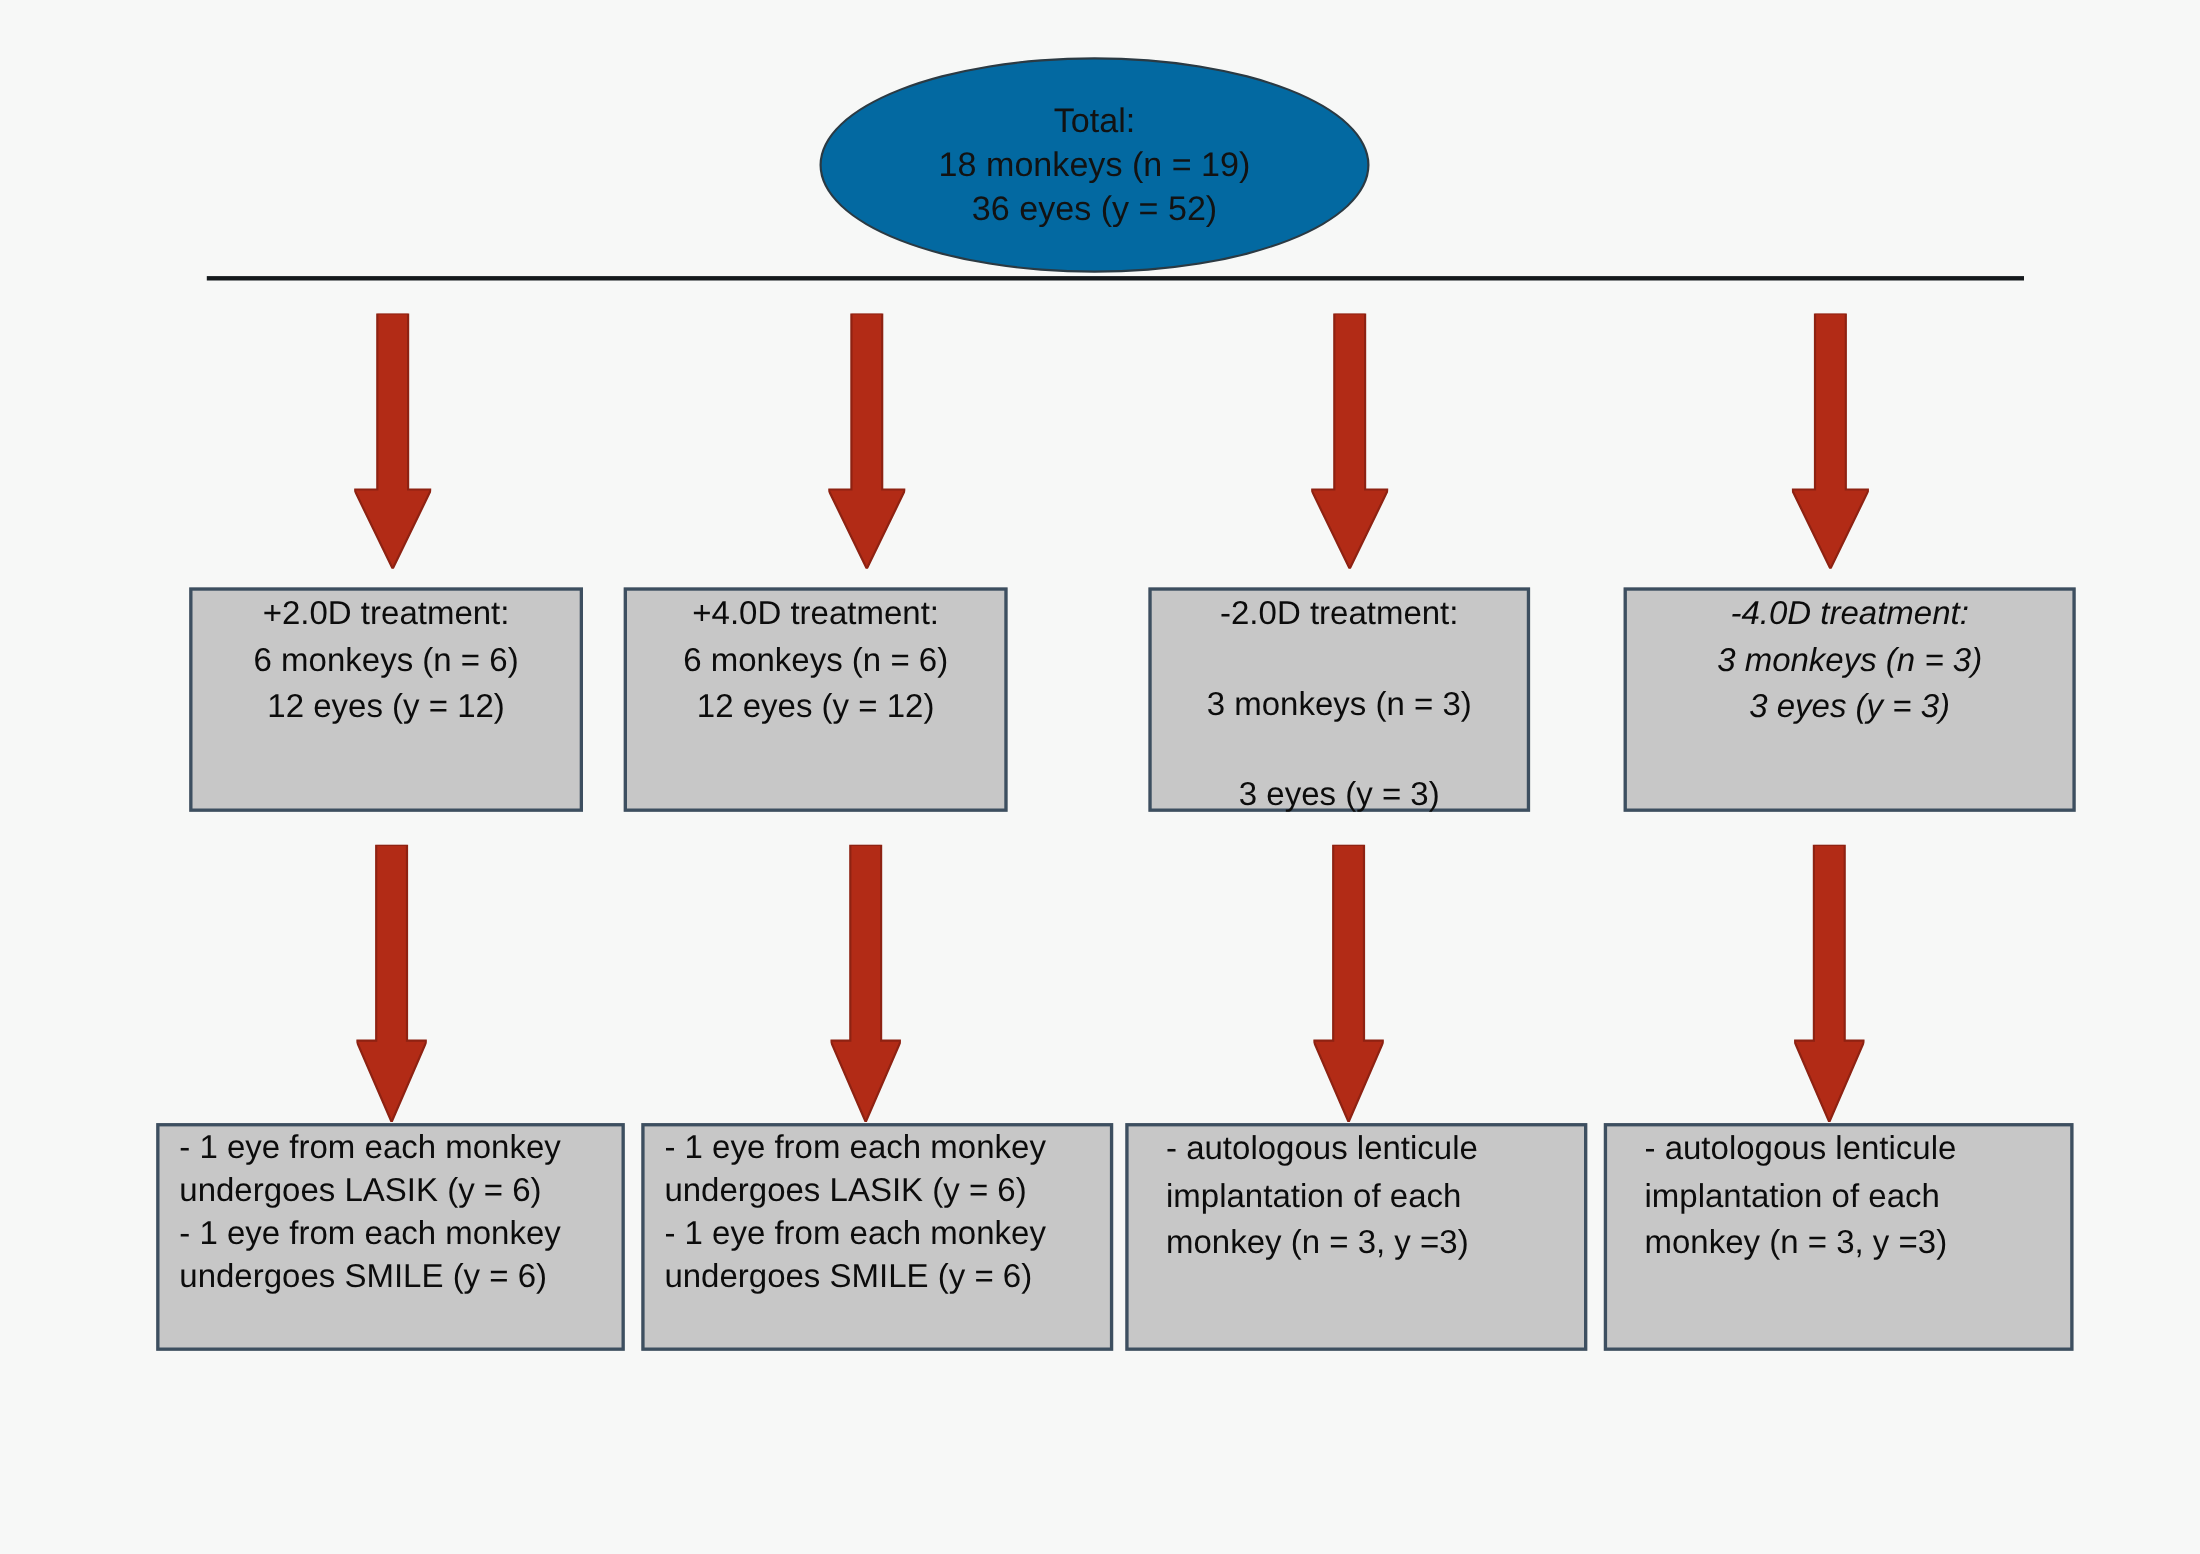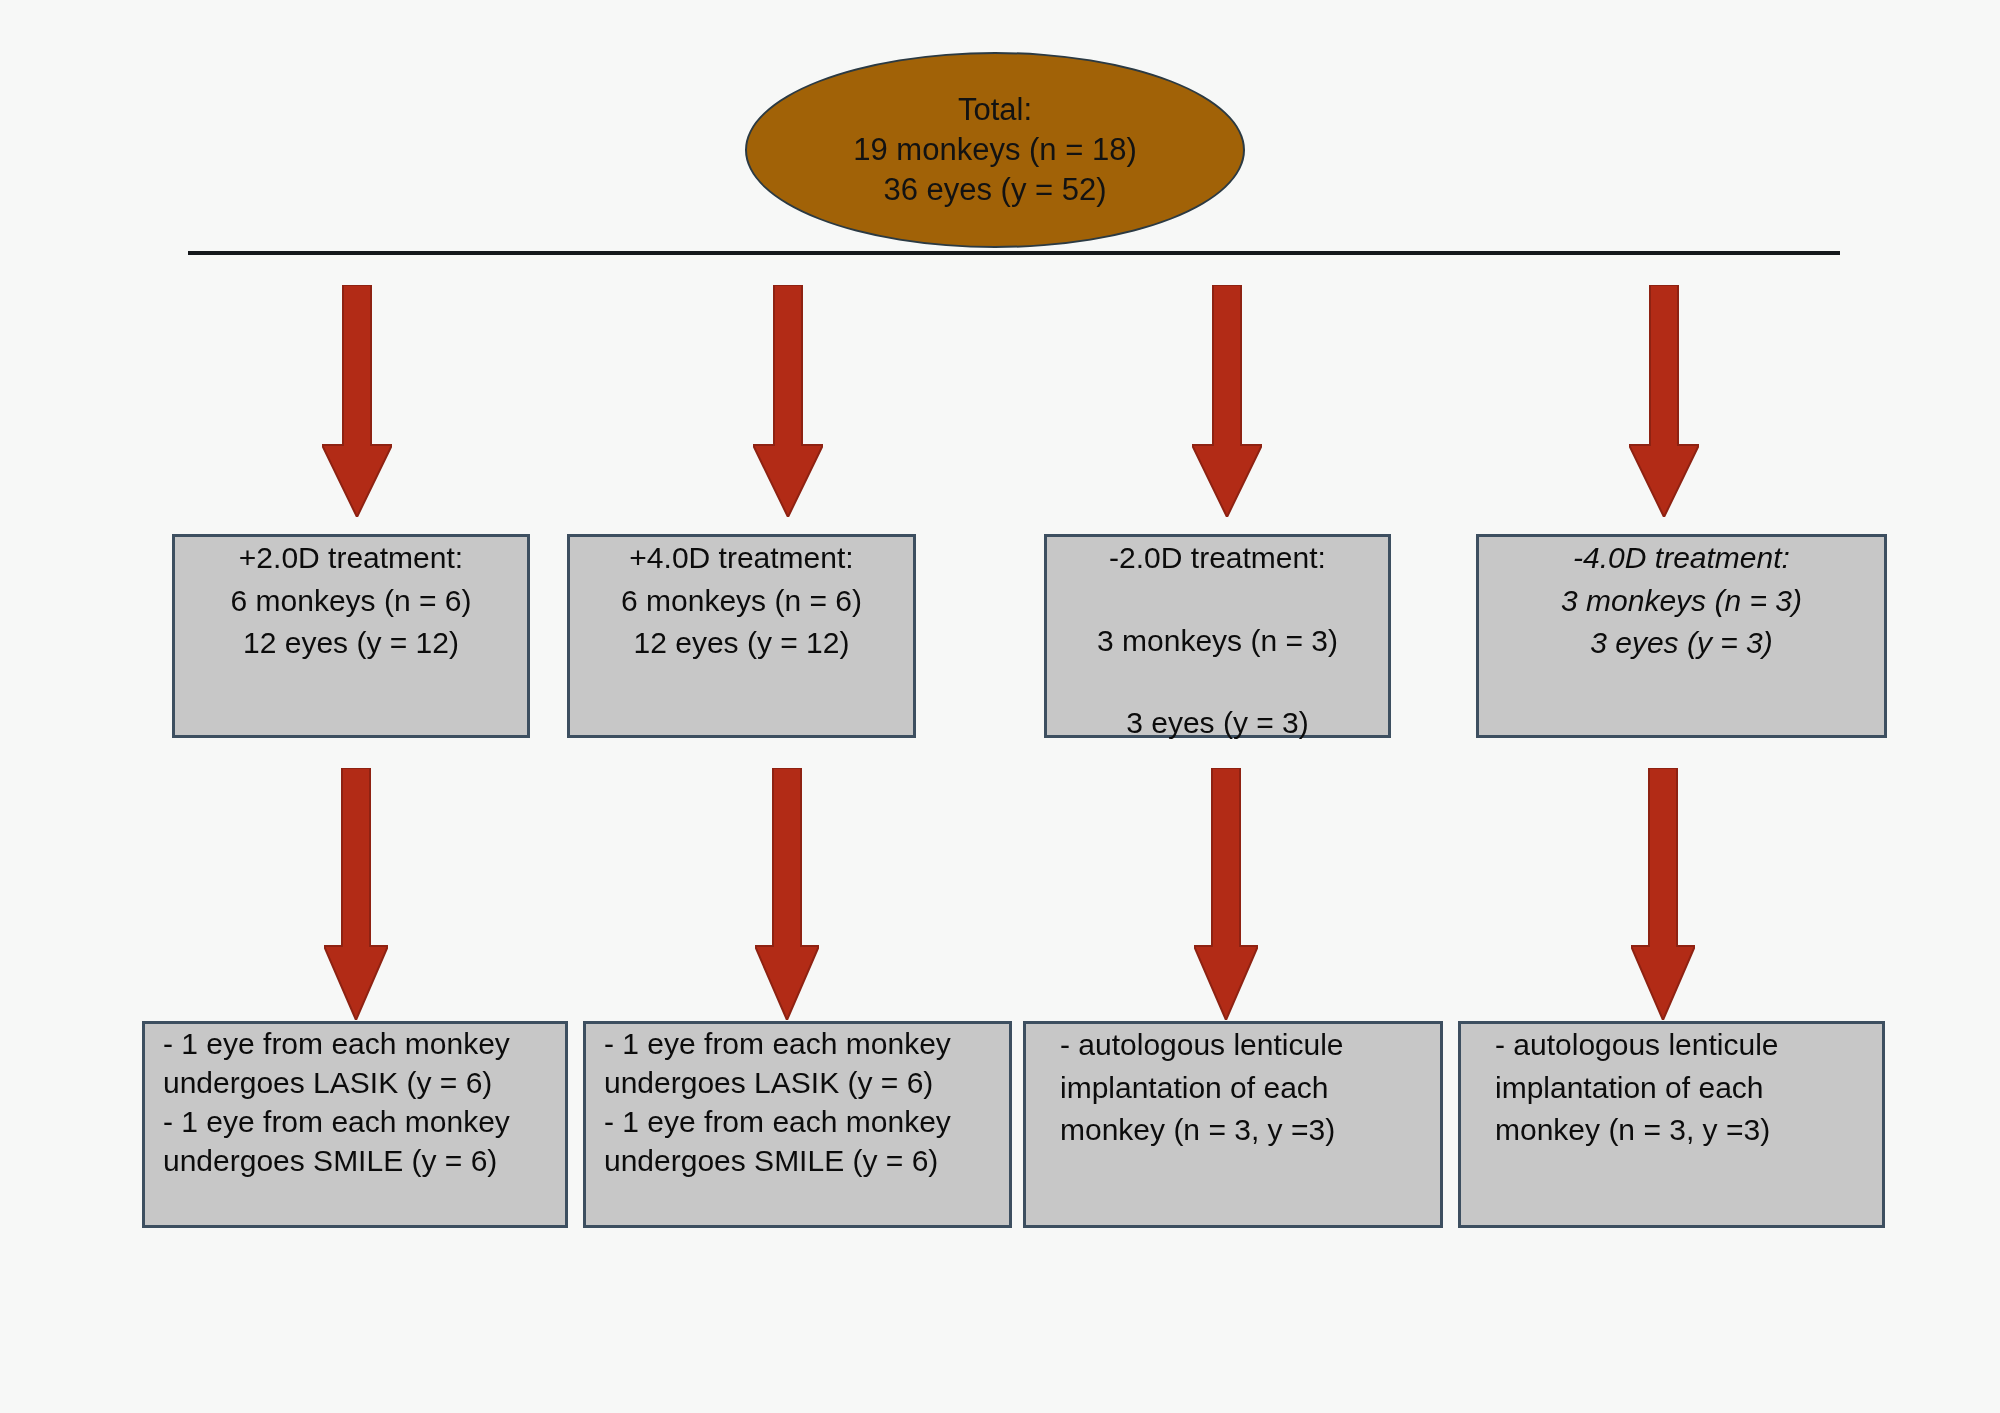--- a/index.html
+++ b/index.html
@@ -20,21 +20,21 @@
   }
 
   
   .ellipse-node {
     position: absolute;
     left: 745px;
     top: 52px;
     width: 500px;
     height: 196px;
     border-radius: 50%;
-    background: #a16207;
+    background: #0369a1;
     border: 2px solid #2b3a43;
     box-sizing: border-box;
     display: flex;
     flex-direction: column;
     align-items: center;
     justify-content: center;
   }
   .ellipse-node .line {
     font-size: 31px;
     color: #121212;
@@ -82,21 +82,21 @@
   }
   .rect-node.tight .line { line-height: 1.30; }
 </style>
 </head>
 <body>
 
 <div id="canvas">
 
   <div class="ellipse-node">
     <div class="line">Total:</div>
-    <div class="line">19 monkeys (n = 18)</div>
+    <div class="line">18 monkeys (n = 19)</div>
     <div class="line">36 eyes (y = 52)</div>
   </div>
 
   <div class="bus-line"></div>
 
   <div class="arrow" style="left:322px; top:285px;">
     <svg width="70" height="232" viewBox="0 0 70 232">
       <polygon points="21,0 49,0 49,160 70,160 35,232 0,160 21,160" fill="#b22b16" stroke="#8e2212" stroke-width="2"></polygon>
     </svg>
   </div>

